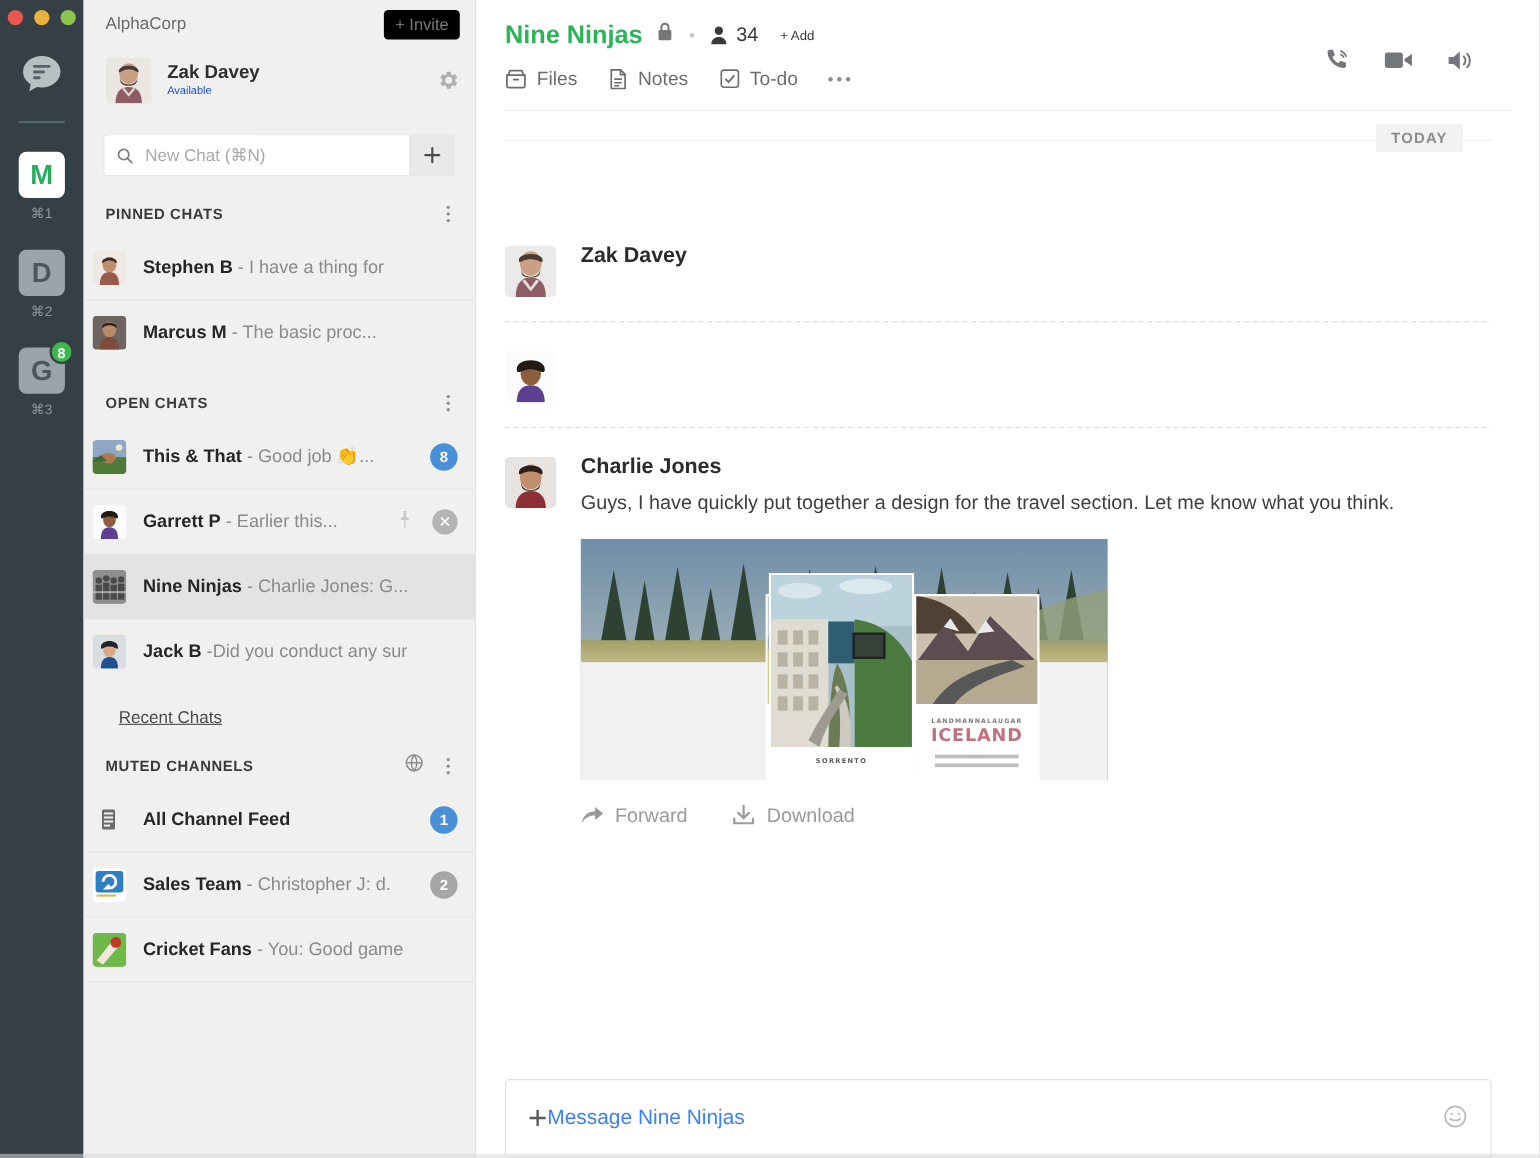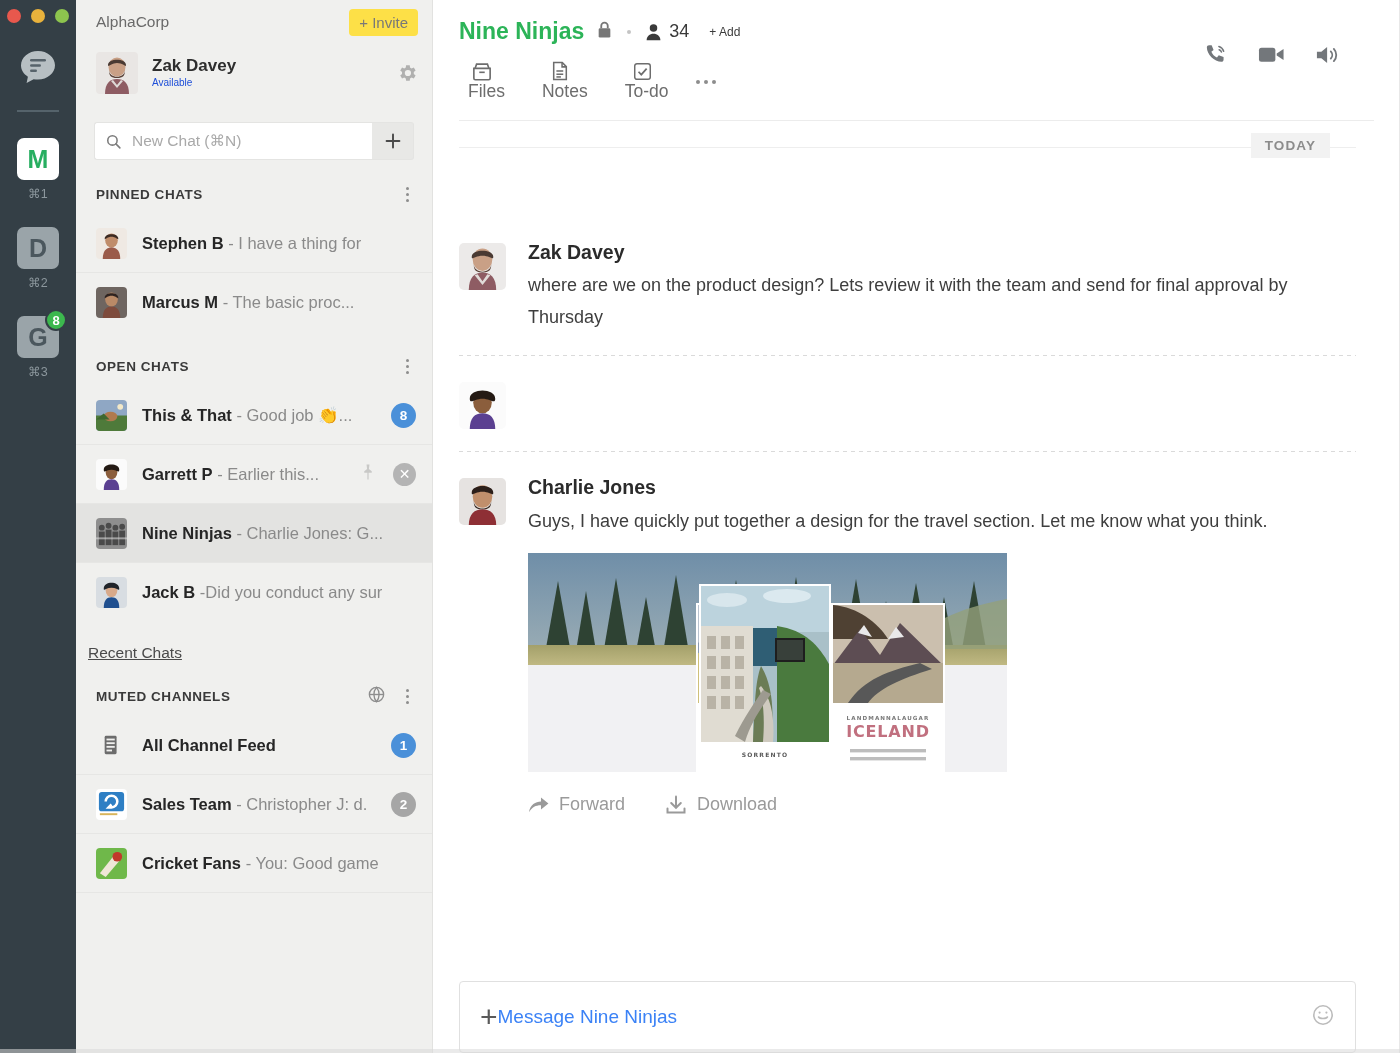--- a/index.html
+++ b/index.html
@@ -46,21 +46,21 @@
 
   
   .sidebar{
     width:357px; flex:0 0 357px; height:1053px; background:#f0f0ee;
     display:flex; flex-direction:column; position:relative;
     border-right:1px solid #e2e2e0;
   }
   .sb-top{ height:44px; display:flex; align-items:center; padding:0 14px 0 20px; }
   .org-name{ font-size:15.5px; color:#6a6a6a; flex:1; }
   .invite{
-    font-size:15px; color:#787878; background:#fde047; border-radius:4px;
+    font-size:15px; color:#787878; background:#000000; border-radius:4px;
     padding:5px 10px; cursor:pointer;
   }
   .profile{ display:flex; align-items:center; padding:2px 14px 0 20px; height:56px; }
   .avatar{ width:42px; height:42px; border-radius:4px; flex:0 0 42px; overflow:hidden; position:relative; }
   .prof-text{ margin-left:14px; flex:1; }
   .prof-name{ font-size:17px; color:#2e2e2e; font-weight:bold; line-height:1.2; }
   .prof-status{ font-size:10px; color:#1d4ed8; line-height:1.35; }
   .gear{ width:22px; height:22px; opacity:.55; }
 
   .searchrow{ display:flex; margin:22px 18px 0 18px; }
@@ -76,56 +76,56 @@
   }
 
   .sec-head{
     display:flex; align-items:center; padding:0 16px 0 20px; height:40px; margin-top:14px;
   }
   .sec-title{ font-size:13.5px; font-weight:bold; color:#3a3a3a; letter-spacing:.55px; flex:1; }
   .kebab{ width:18px; height:18px; display:flex; flex-direction:column; align-items:center; justify-content:center; gap:3px; cursor:pointer;}
   .kebab i{ display:block; width:3px; height:3px; border-radius:50%; background:#8d8d8d; }
 
   .chat-row{
-    display:flex; align-items:center; height:59px; padding:0 16px 0 20px;
+    display:flex; align-items:center; height:59px; padding:0 16px 0 8px;
     border-bottom:1px solid #e6e6e4; cursor:pointer; position:relative;
   }
   .chat-row.selected{ background:#e3e3e1; }
   .chat-row.nobord{ border-bottom:none; }
   .c-av{ width:31px; height:31px; border-radius:4px; flex:0 0 31px; overflow:hidden; }
   .c-txt{ margin-left:15px; font-size:16.5px; flex:1; white-space:nowrap; overflow:hidden; }
   .c-name{ font-weight:bold; color:#262626; }
   .c-prev{ color:#8a8a8a; font-weight:normal; }
   .c-badge{
     min-width:25px; height:25px; border-radius:13px; color:#fff; font-size:13.5px;
     display:flex; align-items:center; justify-content:center; font-weight:bold; padding:0 6px;
   }
   .c-badge.blue{ background:#4a90d9; }
   .c-badge.gray{ background:#a6a6a6; }
   .pin-ic{ width:20px; opacity:.45; margin-right:14px; }
   .close-ic{
     width:23px; height:23px; border-radius:50%; background:#b4b4b4; color:#fff;
     display:flex; align-items:center; justify-content:center; font-size:14px; cursor:pointer;
   }
   .recent-link{
-    font-size:15.5px; color:#4a4a4a; text-decoration:underline; padding:22px 0 0 12px;
+    font-size:15.5px; color:#4a4a4a; text-decoration:underline; padding:22px 0 0 32px;
   }
 
   
   .main{ flex:1; height:1053px; background:#fff; display:flex; flex-direction:column; position:relative; }
   .m-head{ padding:18px 26px 0 26px; position:relative; }
   .m-title-row{ display:flex; align-items:center; }
   .m-title{ font-size:23px; color:#2cb458; font-weight:bold; cursor:pointer; }
   .lock{ margin-left:12px; opacity:.75; }
   .mid-dot{ width:4px;height:4px;border-radius:50%;background:#c4c4c4; margin:0 14px; }
   .member-ct{ display:flex; align-items:center; font-size:18px; color:#3a3a3a; }
   .member-ct span{ margin-left:7px; }
   .addlink{ margin-left:20px; font-size:12px; color:#3a3a3a; cursor:pointer; }
   .m-tabs{ display:flex; align-items:center; margin-top:16px; }
-  .m-tab{ display:flex; align-items:center; margin-right:28px; font-size:17.5px; color:#6d6d6d; cursor:pointer;flex-direction:column; }
+  .m-tab{ display:flex; align-items:center; margin-right:28px; font-size:17.5px; color:#6d6d6d; cursor:pointer; }
   .m-tab span{ margin-left:9px; }
   .dots3{ display:flex; gap:4px; align-items:center; cursor:pointer; }
   .dots3 i{ width:4px;height:4px;border-radius:50%;background:#8d8d8d; display:block;}
   .head-actions{ position:absolute; right:60px; top:42px; display:flex; gap:30px; align-items:center; }
   .head-actions .ha{ cursor:pointer; opacity:.78; }
 
   .divider-line{ height:1px; background:#ececec; margin-top:18px; }
 
   .scroll{ flex:1; overflow:hidden; position:relative; padding:0 0 0 0; }
   .today-wrap{ position:relative; height:28px; margin-top:12px; }
@@ -540,21 +540,20 @@
               <rect width="48" height="48" fill="#eceae9"></rect>
               <ellipse cx="24" cy="17" rx="10" ry="11.5" fill="#c9a086"></ellipse>
               <path d="M10 48C10 35 16 30 24 30s14 5 14 18Z" fill="#8e5c63"></path>
               <path d="M13 14c0-8 22-8 22 0 0 4-3-1-11-1s-11 5-11 1Z" fill="#4a3a33"></path>
               <path d="M15 21c0 11 18 11 18 0 0 7-2 9-9 9s-9-2-9-9Z" fill="#5a4238"></path>
               <path d="M19 32 24 39 29 32 32 33 24 43 16 33Z" fill="#e0dbd8"></path>
             </svg>
         </div>
         <div class="msg-body">
           <div class="msg-name">Zak Davey</div>
-          <div class="msg-text">where are we on the product design? Lets review it with the team and send for final approval by Thursday</div>
         </div>
       </div>
 
       <div class="msg-sep"></div>
 
       <div class="msg">
         <div class="msg-av">
           <svg class="ph" viewBox="0 0 48 48">
               <rect width="48" height="48" fill="#fbfbfb"></rect>
               <ellipse cx="24" cy="21" rx="9.5" ry="11" fill="#8b5e3c"></ellipse>

